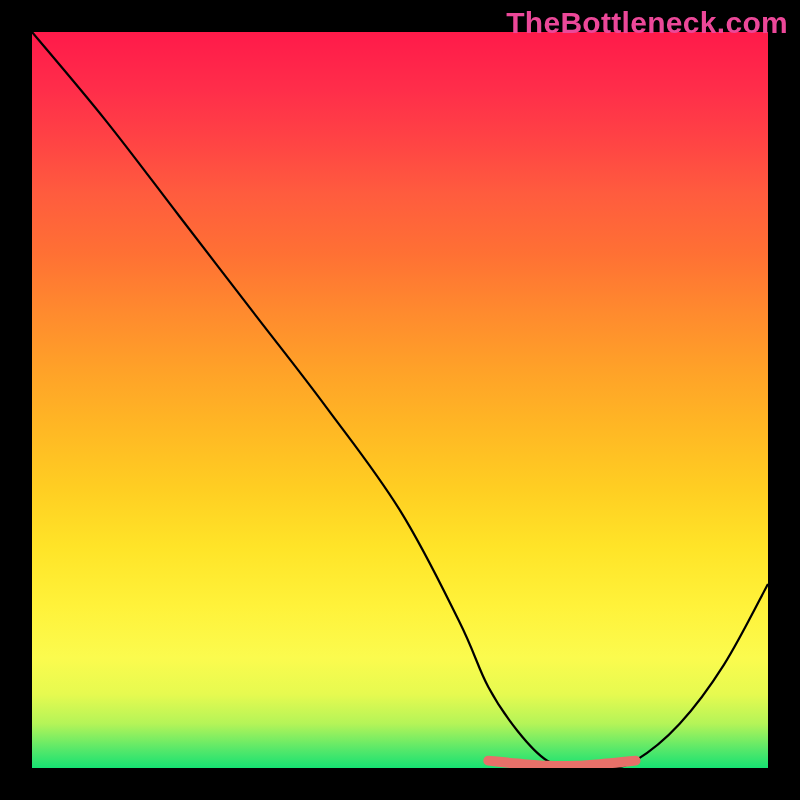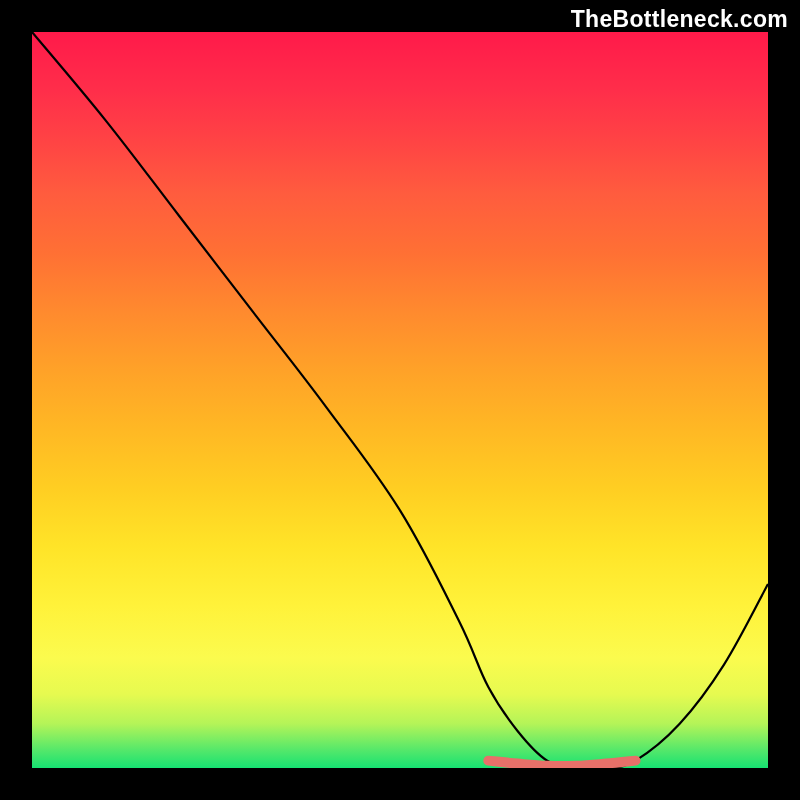--- a/index.html
+++ b/index.html
@@ -8,22 +8,22 @@
     height: 800px;
     background: #000;
     font-family: Arial, sans-serif;
     position: relative;
     overflow: hidden;
   }
   .watermark {
     position: absolute;
     top: 6px;
     right: 12px;
-    color: #ffffff;
-    font-size: 23px;
+    color: #ec4899;
+    font-size: 30px;
     font-weight: 600;
     z-index: 10;
     letter-spacing: 0.3px;
   }
   .chart-area {
     position: absolute;
     top: 32px;
     left: 32px;
     width: 736px;
     height: 736px;

